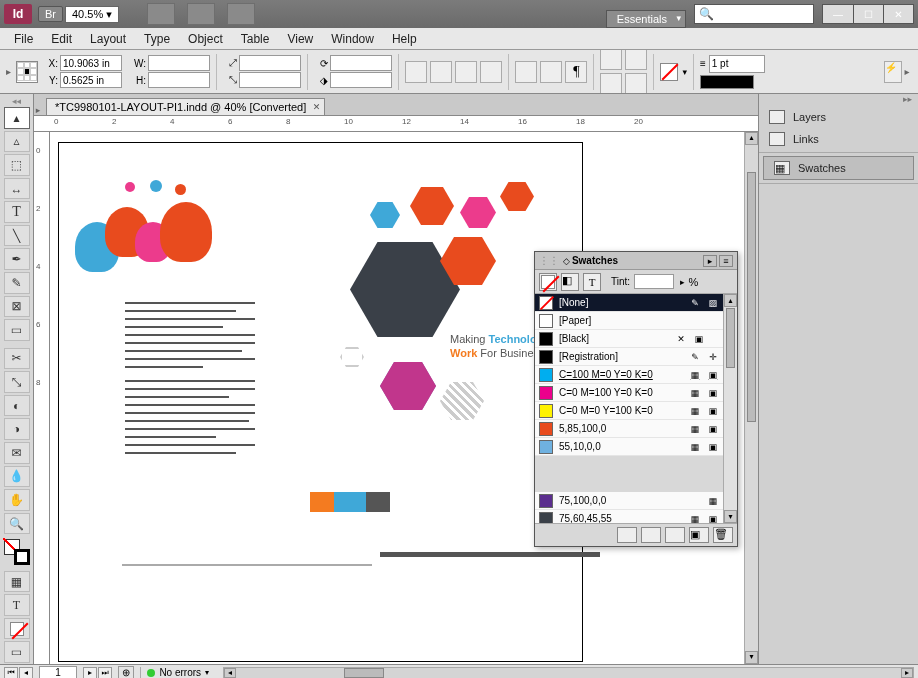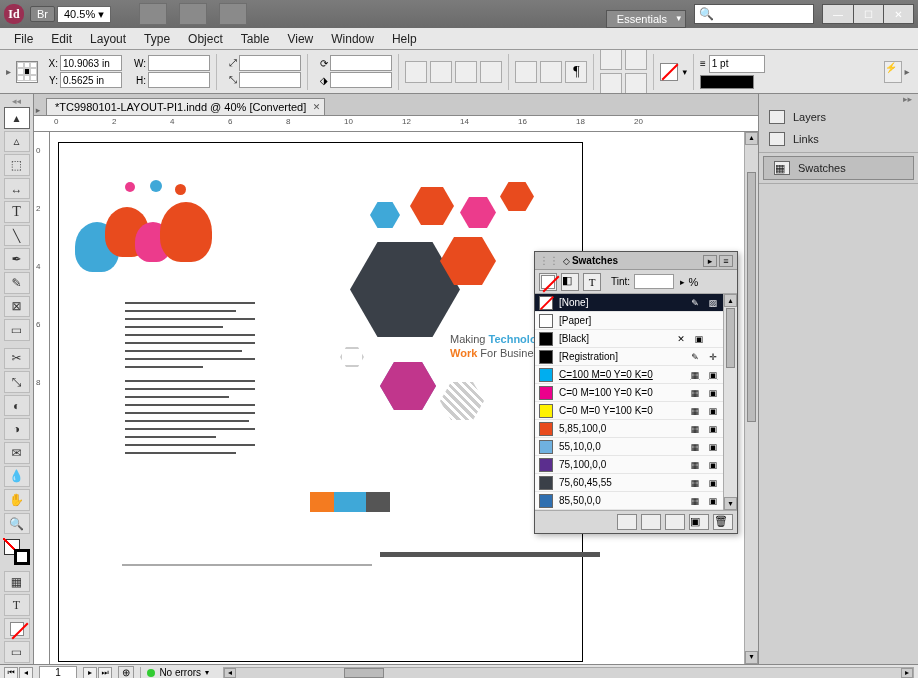--- a/index.html
+++ b/index.html
@@ -1,20 +1,20 @@
 <!DOCTYPE html>
 <html><head>
 <meta charset="utf-8">
 <style>
 * { box-sizing: border-box; margin: 0; padding: 0; font-family: "Segoe UI", Tahoma, sans-serif; }
 body { width: 918px; height: 678px; background: #a0a0a0; overflow: hidden; font-size: 11px; }
 
 
 .titlebar { height: 28px; background: linear-gradient(#7b7b7b,#6a6a6a); display: flex; align-items: center; padding: 0 4px; color: #fff; }
-.id-logo { width: 20px; height: 20px; background: #9a2f52; color: #fff; font-weight: bold; display: flex; align-items: center; justify-content: center; border-radius: 9px; font-size: 12px; font-family: Liberation Serif, serif; }
+.id-logo { width: 28px; height: 20px; background: #9a2f52; color: #fff; font-weight: bold; display: flex; align-items: center; justify-content: center; border-radius: 2px; font-size: 12px; }
 .br-btn { border: 1px solid #555; background: #888; padding: 1px 6px; margin-left: 6px; font-size: 11px; color: #fff; border-radius: 2px; }
 .zoom { margin-left: 2px; background: #fff; border: 1px solid #666; padding: 1px 6px; font-size: 11px; color: #000; }
 .tb-icon { width: 28px; height: 22px; margin-left: 8px; border: 1px solid rgba(0,0,0,0.2); background: #8a8a8a; }
 .tb-group { display: flex; gap: 4px; margin-left: 20px; }
 .titlebar-right { margin-left: auto; display: flex; align-items: center; gap: 8px; }
 .workspace-dd { background: #8d8d8d; border: 1px solid #555; padding: 2px 18px 2px 10px; color: #fff; position: relative; margin-top: 10px; }
 .workspace-dd::after { content: "▾"; position: absolute; right: 4px; top: 2px; font-size: 9px; }
 .search { width: 120px; height: 20px; background: #fff; border: 1px solid #555; display: flex; align-items: center; }
 .search .mag { color: #888; font-size: 12px; padding: 0 4px; }
 .win-controls { display: flex; border: 1px solid #555; }
@@ -464,21 +464,21 @@
           <div class="nm">5,85,100,0</div>
           <div class="ic">▦</div>
           <div class="ic">▣</div>
         </div>
         <div class="sw-row" style="padding-right: 18px;">
           <div class="chip" style="background: rgb(111, 177, 224);"></div>
           <div class="nm">55,10,0,0</div>
           <div class="ic">▦</div>
           <div class="ic">▣</div>
         </div>
-        <div class="sw-row" style="padding-right: 18px;">
+        <div class="sw-row" style="padding-right: 0; margin-top: 36px;">
           <div class="chip" style="background: rgb(91, 46, 142);"></div>
           <div class="nm">75,100,0,0</div>
           <div class="ic">▦</div>
           <div class="ic">▣</div>
         </div>
         <div class="sw-row" style="padding-right: 18px;">
           <div class="chip" style="background: rgb(58, 64, 72);"></div>
           <div class="nm">75,60,45,55</div>
           <div class="ic">▦</div>
           <div class="ic">▣</div>

